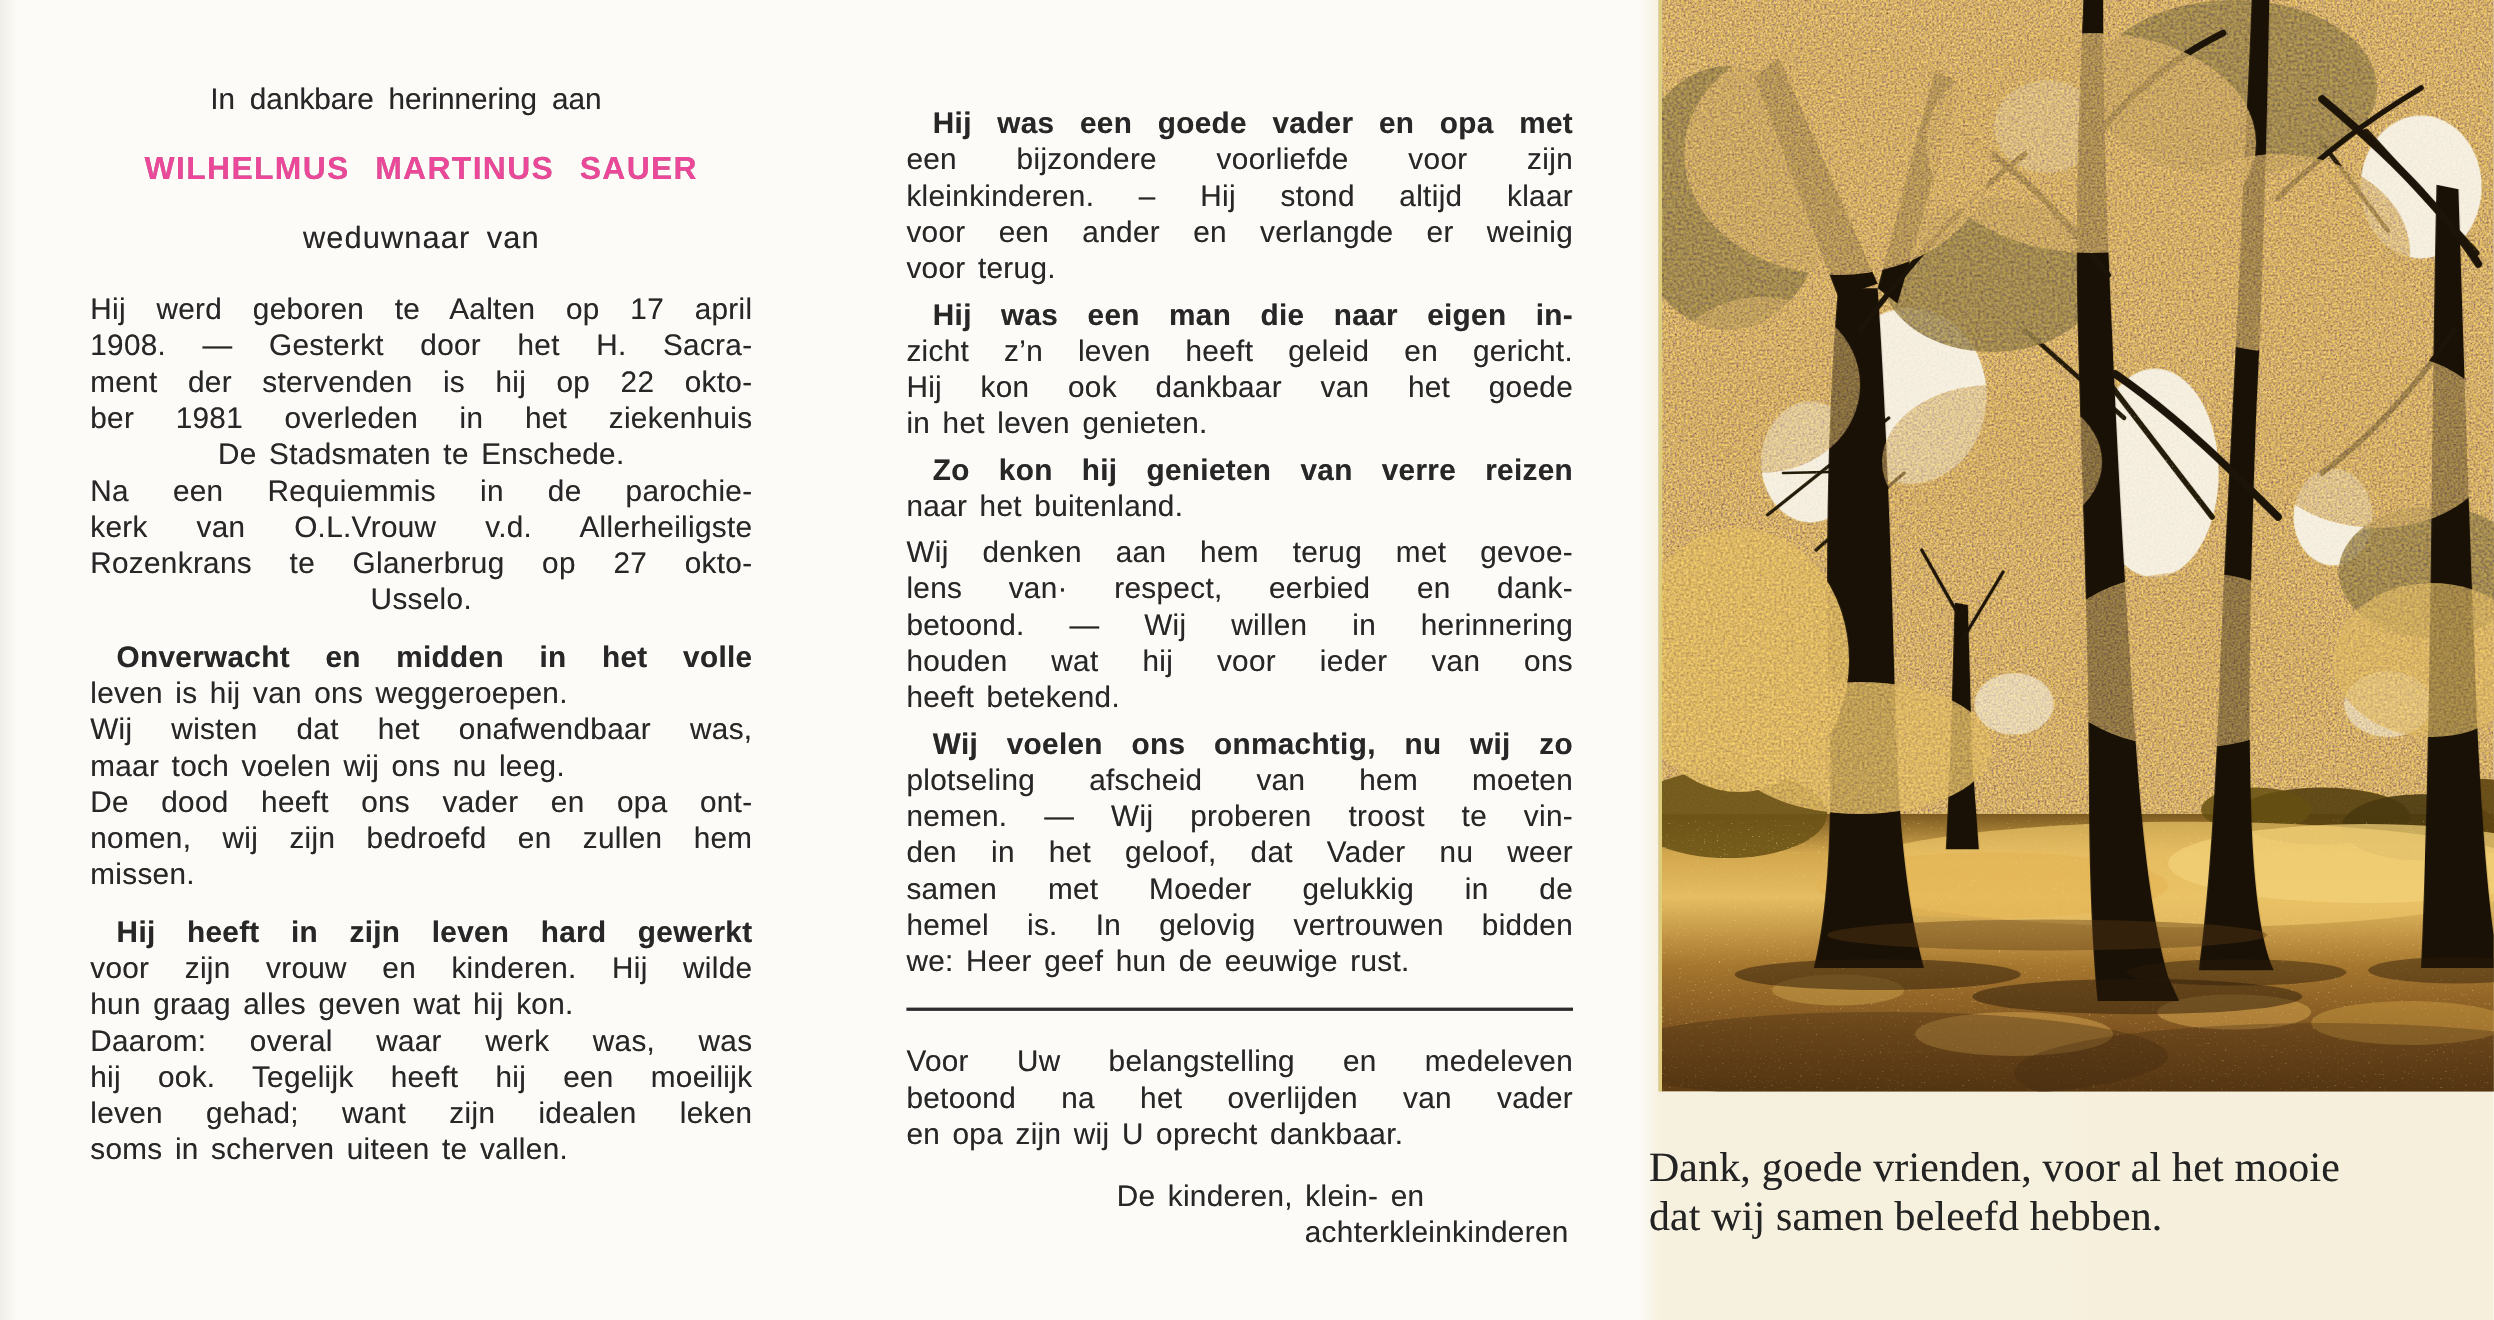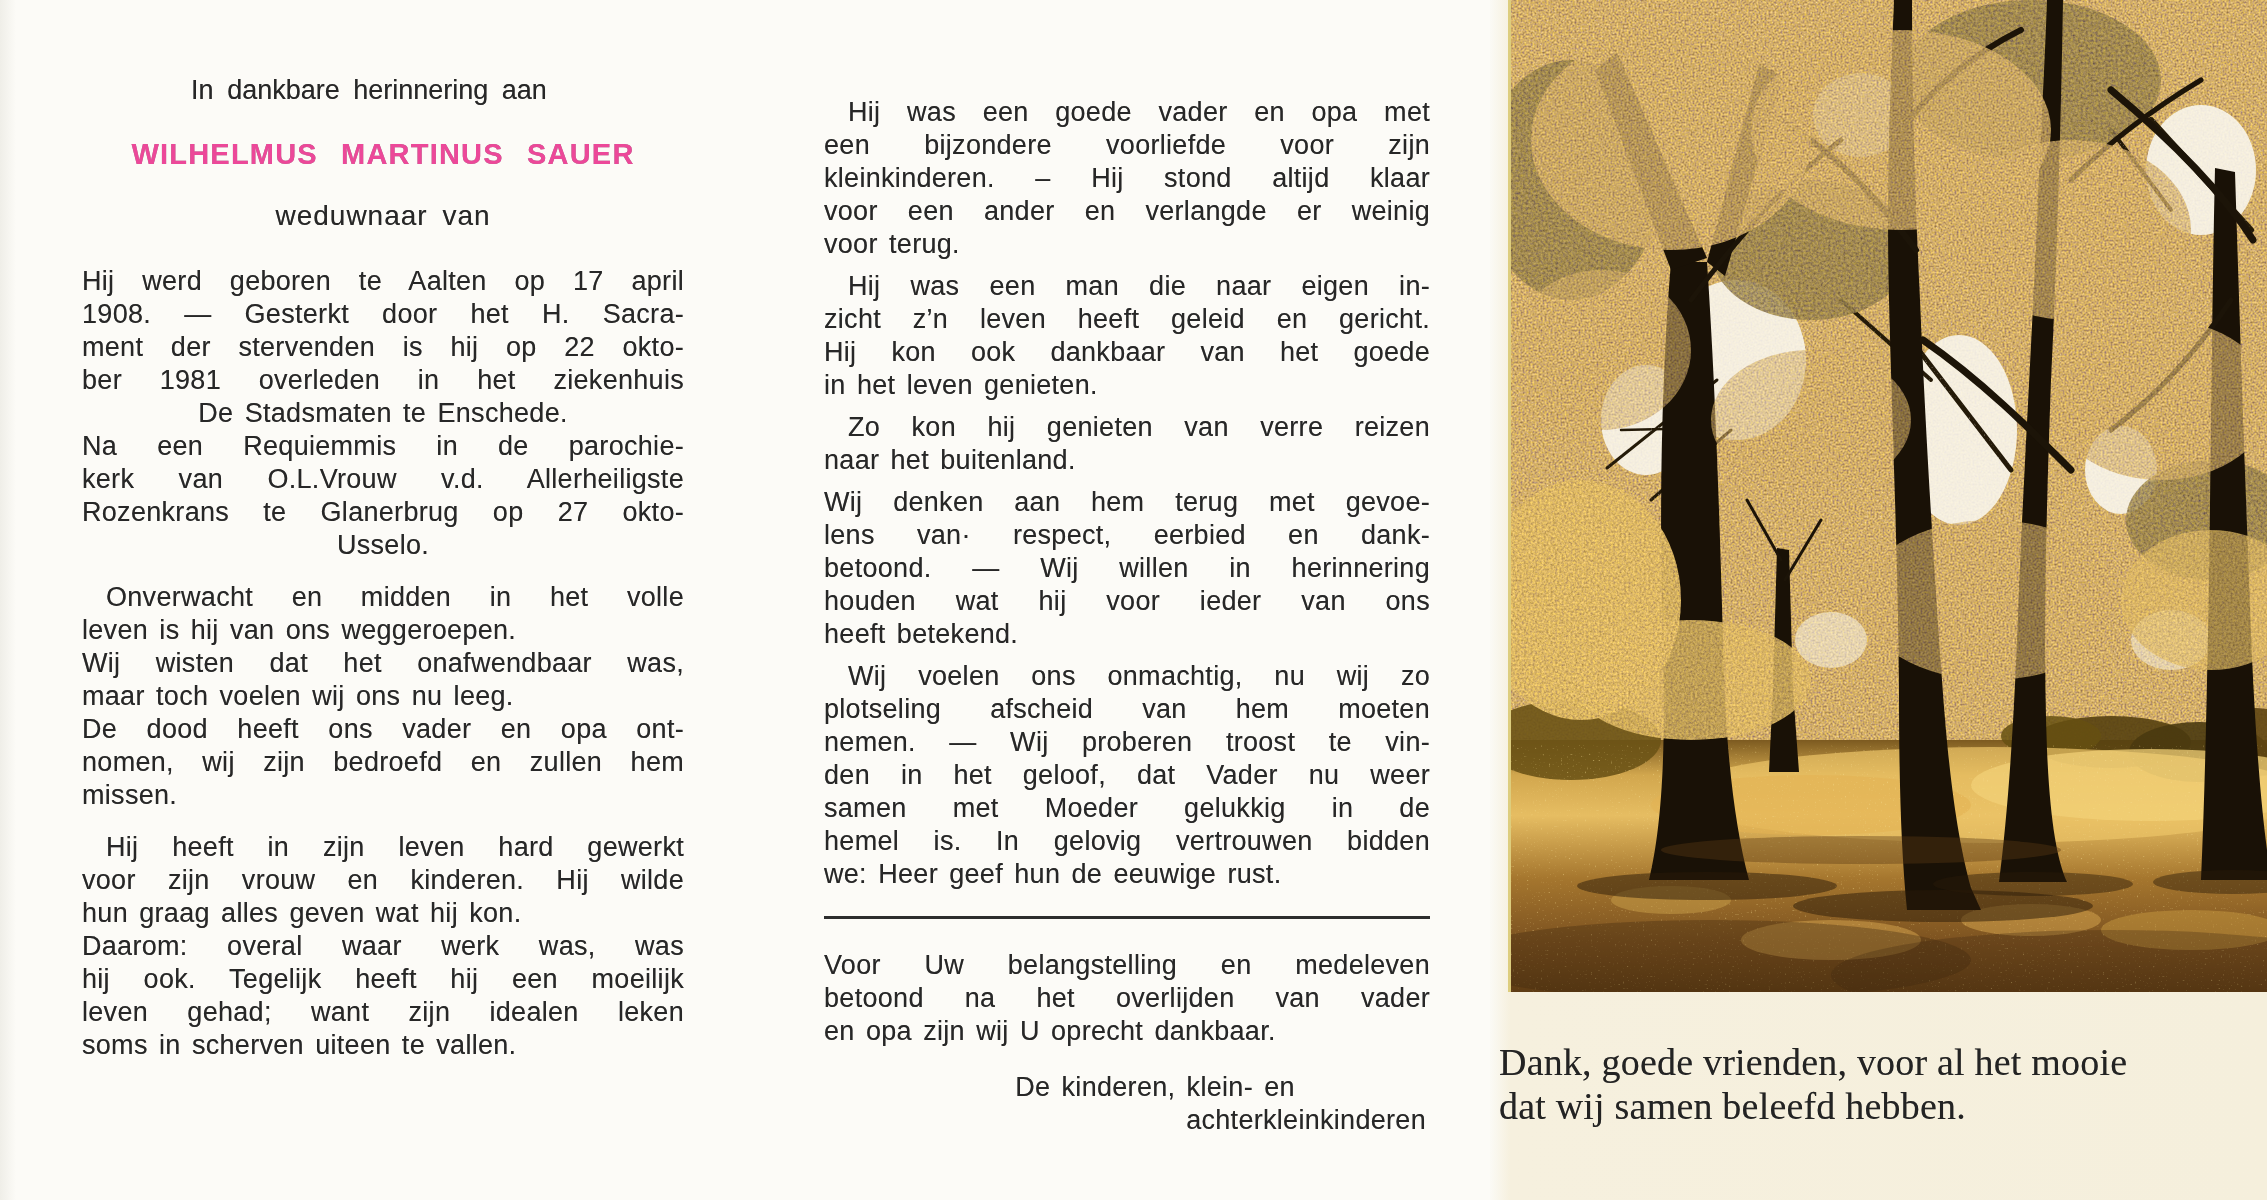--- a/index.html
+++ b/index.html
@@ -10,21 +10,21 @@
   }
   
   .col{position:absolute;top:0;}
   #col-left{left:82px;width:602px;}
   #col-mid{left:824px;width:606px;padding-top:96px;}
   .ln{font-size:27px;line-height:33px;letter-spacing:.3px;word-spacing:3.5px;
       text-shadow:0 0 .6px rgba(30,30,30,.45);}
   .ln.j{text-align:justify;text-align-last:justify;}
   .ln.l{text-align:left;}
   .ln.c{text-align:center;}
-  .ln.ind{text-indent:24px;}
+  .ln.ind{text-indent:24px;font-weight:bold;}
   #col-left .para + .para{margin-top:19px;}
   #col-mid  .para + .para{margin-top:9px;}
   
   .h-line{text-align:center;text-shadow:0 0 .6px rgba(30,30,30,.5);}
   .h-intro{margin-top:74px;font-size:27px;line-height:33px;word-spacing:6px;transform:translateX(-14px);}
   .h-name{margin-top:30px;font-size:29px;line-height:34px;font-weight:bold;letter-spacing:1.2px;word-spacing:14px;color:#ec4899;}
   .h-rel{margin-top:28px;font-size:28px;line-height:33px;letter-spacing:1px;word-spacing:6px;}
   .h-spouse{margin-top:24px;font-size:28px;line-height:33px;letter-spacing:2.4px;word-spacing:12px;color:#222;}
   #left-body{margin-top:33px;}
   

